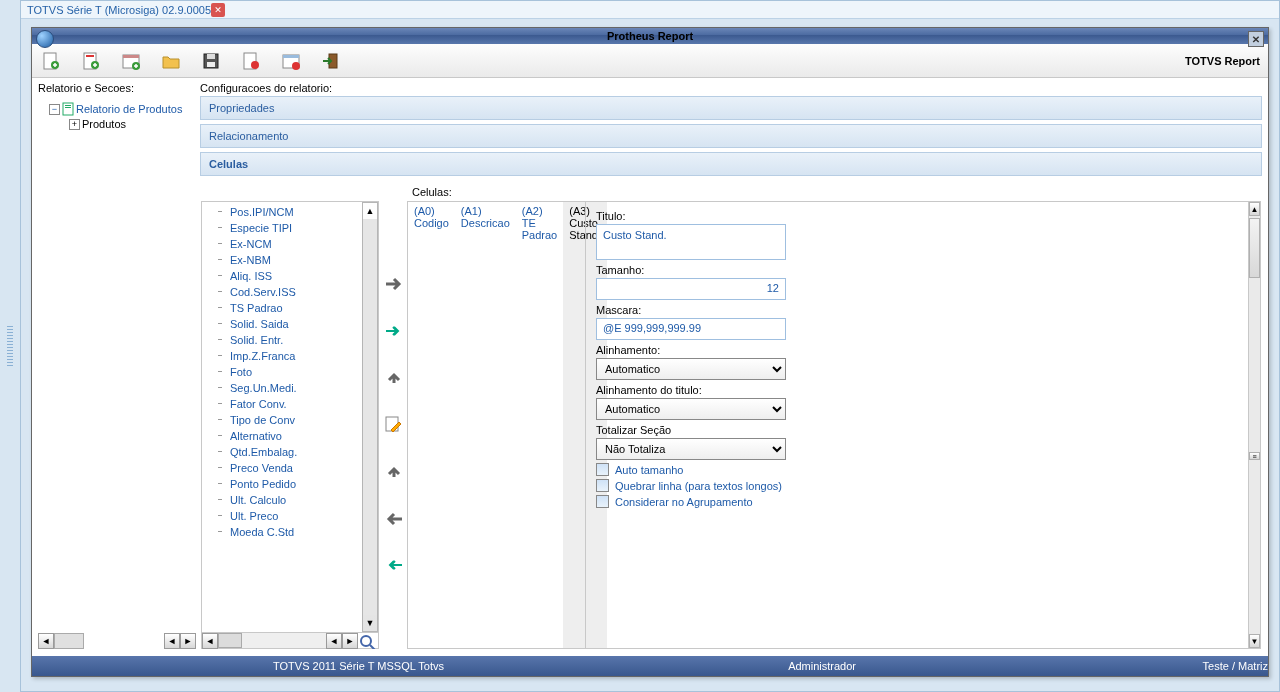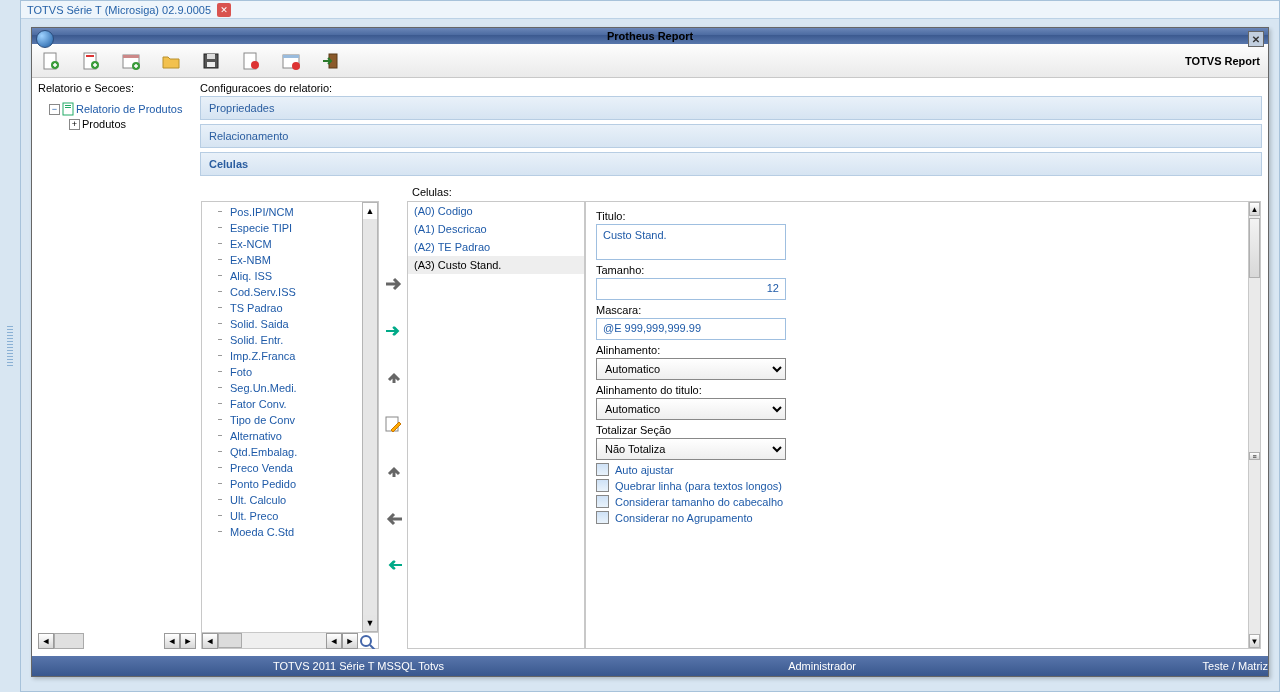--- a/index.html
+++ b/index.html
@@ -1,19 +1,19 @@
 <!DOCTYPE html>
 <html><head>
 <meta charset="utf-8">
 <style>
 * { box-sizing: border-box; margin: 0; padding: 0; font-family: Tahoma, Arial, sans-serif; font-size: 11px; }
 body { background: #d8e6f2; width: 1280px; height: 692px; overflow: hidden; position: relative; }
 .outer-window { position: absolute; top: 0; left: 20px; right: 0; bottom: 0; background: #d8e6f2; border: 1px solid #a7c2da; }
 .tab-bar { height: 18px; background: #eef5fb; border-bottom: 1px solid #bcd2e6; display: flex; align-items: center; padding-left: 6px; }
-.tab { display: flex; align-items: center; gap: 6px; color: #2662a8; font-size: 11px; }
+.tab { display: flex; align-items: center; color: #2662a8; font-size: 11px; }
 .tab-close { width: 14px; height: 14px; background: #d9534f; color: #fff; display: flex; align-items: center; justify-content: center; font-size: 9px; border-radius: 2px; cursor: pointer; }
 .inner-window { margin: 8px 10px 10px 10px; border: 1px solid #666; background: #fff; box-shadow: 2px 2px 4px rgba(0,0,0,.2); height: 650px; display: flex; flex-direction: column; }
 .title-bar { height: 16px; background: linear-gradient(#6a86b8, #4b6aa0 45%, #3c5a90 46%, #5877ac); display: flex; align-items: center; justify-content: center; position: relative; color: #000; font-weight: bold; }
 .title-bar .orb { position: absolute; left: 4px; top: 2px; width: 18px; height: 18px; border-radius: 50%; background: radial-gradient(circle at 30% 30%, #9fd2ff, #1b5aa0); border: 1px solid #2b4d7d; cursor: pointer; }
 .title-bar .close { position: absolute; right: 4px; top: 3px; width: 16px; height: 16px; background: #c2cfdf; border: 1px solid #666; color: #333; display: flex; align-items: center; justify-content: center; cursor: pointer; font-size: 10px; }
 .toolbar { height: 34px; background: linear-gradient(#fdfdfd, #eaeaea); border-bottom: 1px solid #c8c8c8; display: flex; align-items: center; padding: 0 8px; gap: 20px; }
 .toolbar .icons { display: flex; gap: 18px; }
 .toolbar .brand { margin-left: auto; font-weight: bold; font-size: 12px; }
 .tb-icon { width: 22px; height: 20px; cursor: pointer; display: flex; align-items: center; justify-content: center; }
 .content { flex: 1; display: flex; padding: 4px 6px 6px 6px; gap: 4px; overflow: hidden; }
@@ -37,21 +37,21 @@
 .fields-list { flex: 1; overflow: hidden; padding: 2px 4px; }
 .fields-list div { color: #1e5aa8; padding: 2px 12px 2px 24px; cursor: pointer; position: relative; white-space: nowrap; }
 .fields-list div::before { content: ""; position: absolute; left: 12px; top: 7px; width: 4px; height: 1px; background: #999; }
 .vbar { width: 16px; background: linear-gradient(#fefefe,#e4e4e4); border: 1px solid #b5b5b5; display: flex; flex-direction: column; }
 .vbar .up, .vbar .down { height: 16px; display: flex; align-items: center; justify-content: center; font-size: 9px; cursor: pointer; }
 .vbar .track { flex: 1; background: #e6e6e6; }
 .hscroll { height: 16px; display: flex; border-top: 1px solid #c8c8c8; }
 .hscroll .track { flex: 1; background: #efefef; }
 .col-arrows { width: 26px; display: flex; flex-direction: column; align-items: center; justify-content: space-around; padding: 60px 0; }
 .col-arrows .btn { width: 22px; height: 22px; cursor: pointer; display: flex; align-items: center; justify-content: center; }
-.col-cells { width: 178px; border: 1px solid #c8c8c8; background: #fff; display: flex; flex-direction: column; }
+.col-cells { width: 178px; border: 1px solid #c8c8c8; background: #fff; display: flex; flex-direction: row; }
 .col-cells .cell { padding: 3px 6px; color: #1e5aa8; cursor: pointer; }
 .col-cells .cell.selected { background: #eee; color: #000; }
 .col-form { flex: 1; padding: 4px 10px 4px 10px; overflow-y: auto; position: relative; border: 1px solid #c8c8c8; border-left: 1px solid #c8c8c8; }
 .form-label { color: #000; margin-top: 4px; margin-bottom: 2px; display: block; }
 .text-input { border: 1px solid #9fbfe0; color: #1e5aa8; padding: 3px 6px; width: 190px; height: 22px; background: #fff; }
 .text-input.big { height: 36px; padding-top: 4px; }
 .text-input.right { text-align: right; }
 .select { border: 1px solid #888; width: 190px; height: 22px; padding: 2px 4px; background: linear-gradient(#fff,#eee); color: #000; }
 .chk-row { display: flex; align-items: center; gap: 6px; margin: 3px 0; color: #1e5aa8; }
 .chk { width: 13px; height: 13px; border: 1px solid #888; background: linear-gradient(#cfe2f6,#e9f2fb); cursor: pointer; }
@@ -294,29 +294,25 @@
               <select class="select"><option>Automatico</option></select>
 
               <label class="form-label">Alinhamento do titulo:</label>
               <select class="select"><option>Automatico</option></select>
 
               <label class="form-label">Totalizar Seção</label>
               <select class="select"><option>Não Totaliza</option></select>
 
               <div class="chk-row">
                   <div class="chk"></div>
-                  <span>Auto ajustar</span>
+                  <span>Auto tamanho</span>
                 </div>
               <div class="chk-row">
                   <div class="chk"></div>
                   <span>Quebrar linha (para textos longos)</span>
-                </div>
-              <div class="chk-row">
-                  <div class="chk"></div>
-                  <span>Considerar tamanho do cabecalho</span>
                 </div>
               <div class="chk-row">
                   <div class="chk"></div>
                   <span>Considerar no Agrupamento</span>
                 </div>
 
               <div class="form-scroll">
                 <div class="tb">▲</div>
                 <div class="thumb"></div>
                 <div style="flex:1"></div>

